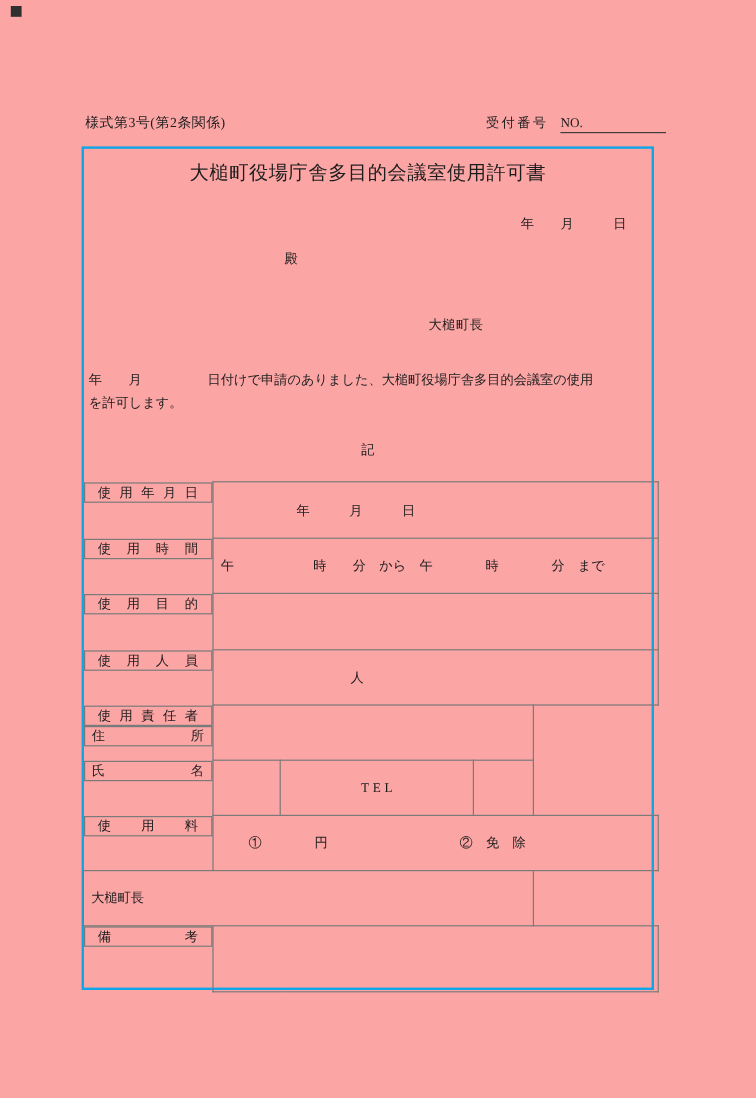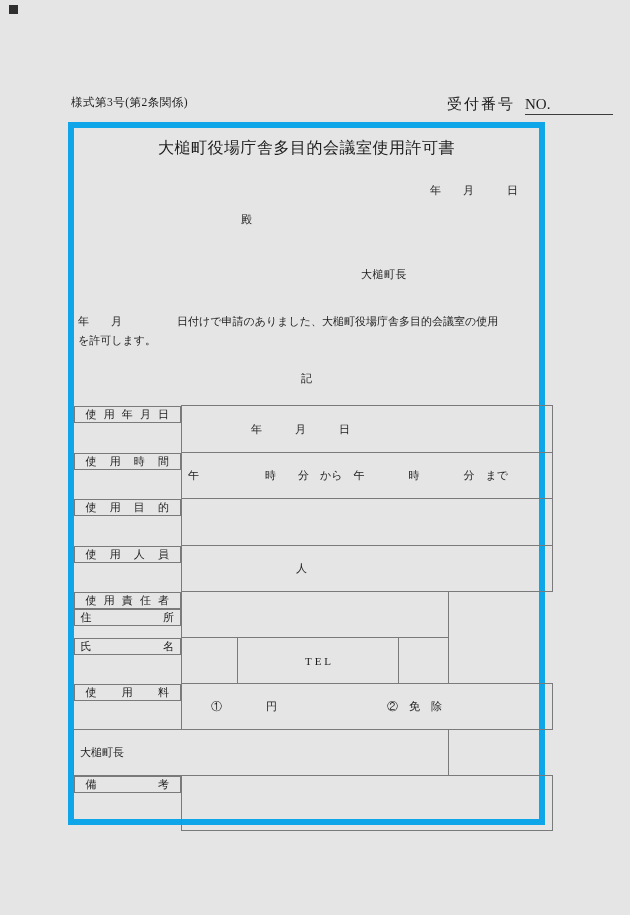--- a/index.html
+++ b/index.html
@@ -1,36 +1,36 @@
 <!DOCTYPE html>
 <html><head>
 <meta charset="utf-8">
 <style>
   html,body{margin:0;padding:0;}
   .page{
     position:relative;
     width:630px;height:915px;
-    background:#e5e5e5;
+    background:#fca5a5;
     font-family:"Liberation Serif","DejaVu Serif",serif;
     color:#1d1d1d;
     font-size:11px;
     overflow:hidden;
   }
   .artifact{
     position:absolute;left:9px;top:5px;width:9px;height:9px;background:#2f2f2f;
   }
   
   .form-code{position:absolute;left:71px;top:95px;font-size:11.5px;letter-spacing:.5px;}
-  .receipt{position:absolute;left:405px;top:95px;font-size:15px;margin-left:42px;}
+  .receipt{position:absolute;left:405px;top:95px;font-size:11px;}
   .receipt-label{letter-spacing:2px;}
   .no-wrap{display:inline-block;margin-left:10px;border-bottom:1px solid #3c3c3c;width:88px;padding-bottom:1px;}
   
   .doc-box{
     position:absolute;left:68px;top:122px;width:477px;height:703px;
-    border:6px solid #0ea5e9;box-sizing:border-box;
+    border:2px solid #0ea5e9;box-sizing:border-box;
   }
   .doc-title{position:absolute;left:0;top:10px;width:100%;text-align:center;font-size:16px;letter-spacing:.5px;white-space:nowrap;}
   .issue-date{position:absolute;right:0;top:55px;width:100%;text-align:right;padding-right:21px;box-sizing:border-box;white-space:pre;}
   .addressee{position:absolute;left:167px;top:84px;}
   .issuer{position:absolute;left:287px;top:139px;letter-spacing:.5px;}
   .body-text{position:absolute;left:4px;top:184px;width:470px;line-height:19px;font-family:Liberation Serif, serif;}
   .body-text div{white-space:pre;}
   .notice-marker{position:absolute;left:0;top:243px;width:100%;text-align:center;}
   
   .permit-table{

